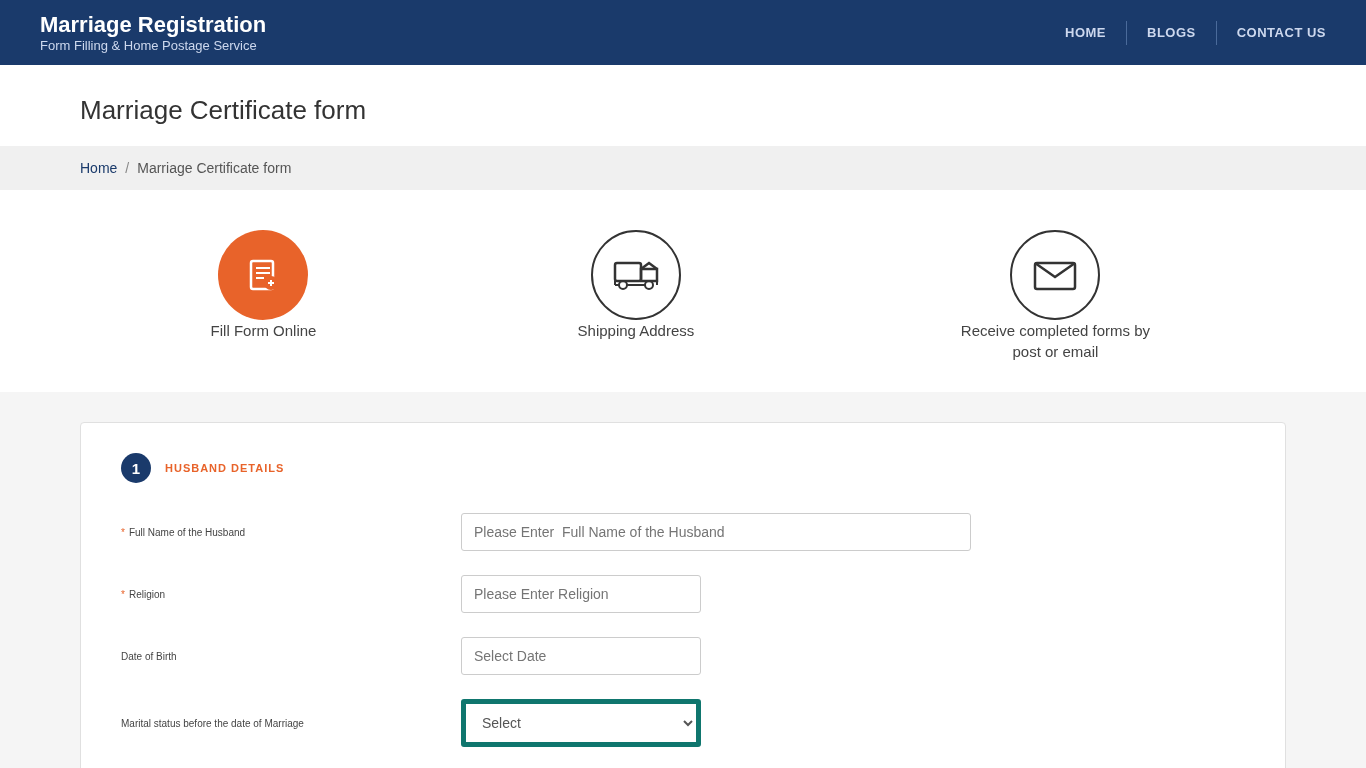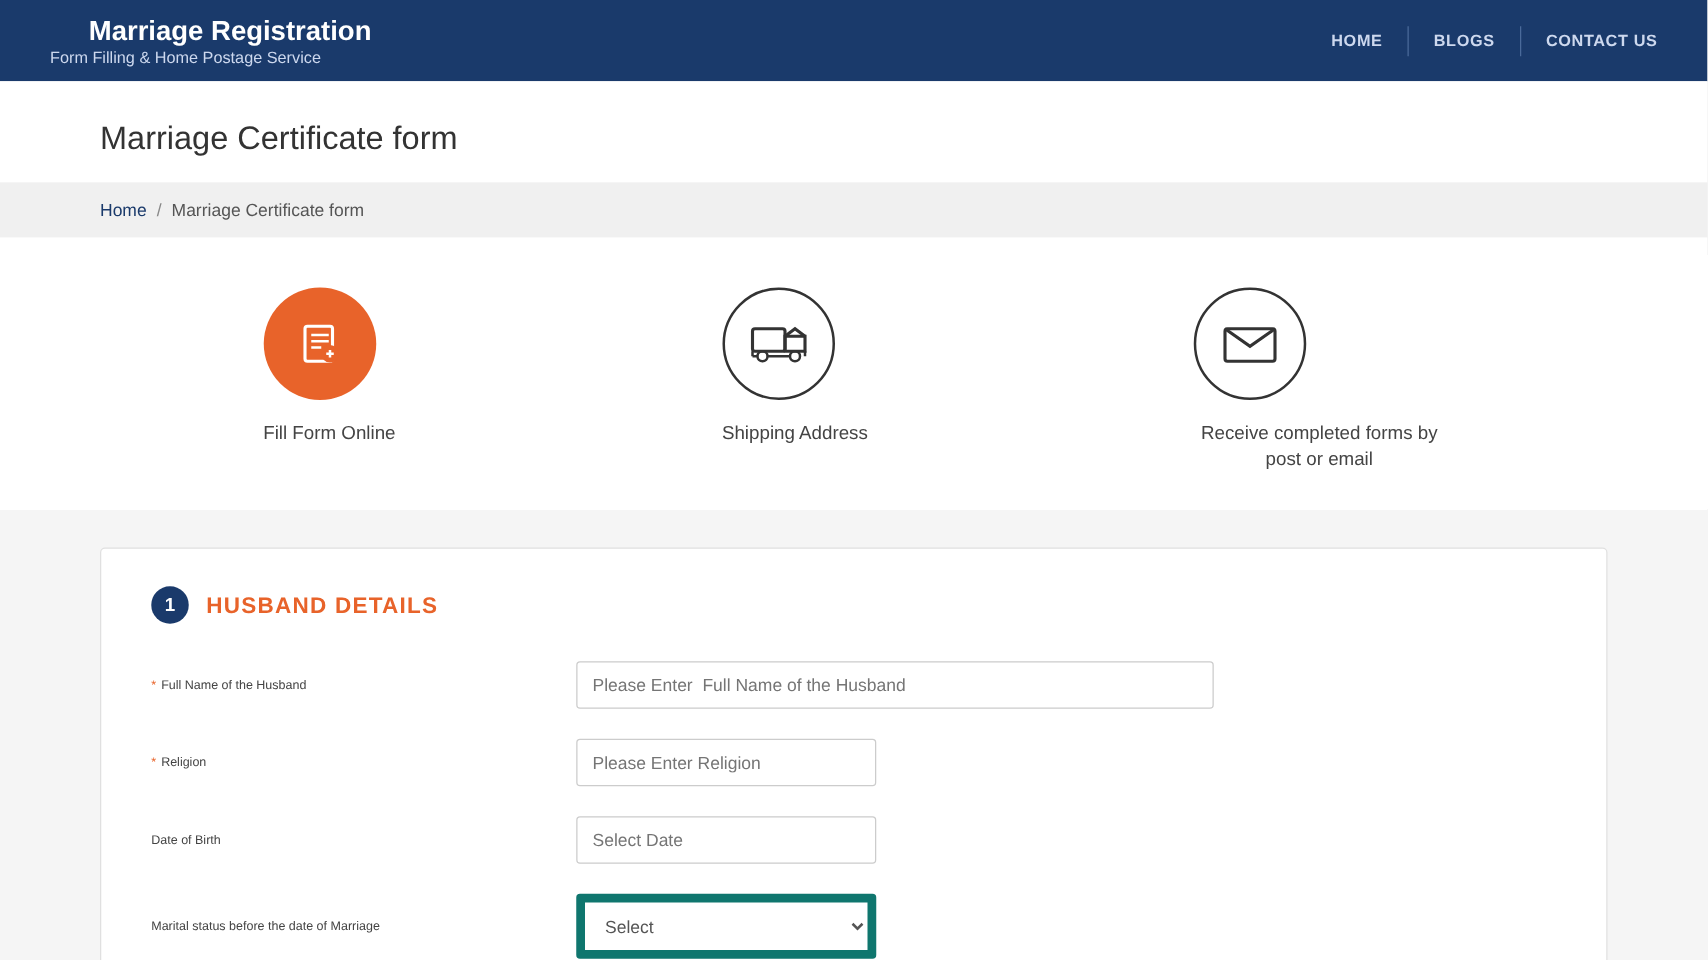--- a/index.html
+++ b/index.html
@@ -10,21 +10,20 @@
       background: #1a3a6b;
       padding: 12px 40px;
       display: flex;
       align-items: center;
       justify-content: space-between;
     }
     .header-brand-title {
       color: #fff;
       font-size: 22px;
       font-weight: bold;
-      margin-left: 31px;
     }
     .header-brand-sub {
       color: #cdd8ee;
       font-size: 13px;
     }
     .header-nav {
       display: flex;
       align-items: center;
       gap: 0;
     }
@@ -76,22 +75,21 @@
     .steps-section {
       background: #fff;
       padding: 40px 80px 30px 80px;
       display: flex;
       justify-content: space-around;
       align-items: flex-start;
     }
     .step-item {
       display: flex;
       flex-direction: column;
-      align-items: flex-start;
-      gap: 16px;
+      align-items: center;
       max-width: 200px;
       text-align: center;
     }
     .step-icon-circle {
       width: 90px;
       height: 90px;
       border-radius: 50%;
       display: flex;
       align-items: center;
       justify-content: center;
@@ -135,21 +133,21 @@
       height: 30px;
       border-radius: 50%;
       display: flex;
       align-items: center;
       justify-content: center;
       font-size: 15px;
       font-weight: bold;
       flex-shrink: 0;
     }
     .section-title {
-      font-size: 18px;
+      font-size: 11px;
       font-weight: bold;
       color: #e8632a;
       letter-spacing: 1px;
       text-transform: uppercase;
     }
 
     
     .form-row {
       display: flex;
       align-items: center;
@@ -173,21 +171,21 @@
       padding: 10px 12px;
       border: 1px solid #ccc;
       border-radius: 3px;
       font-size: 14px;
       color: #14532d;
       background: #fff;
     }
     .form-select {
       width: 240px;
       padding: 10px 12px;
-      border: 7px solid #0f766e;
+      border: 5px solid #0f766e;
       border-radius: 3px;
       font-size: 14px;
       color: #555;
       background: #fff;
       appearance: auto;
     }
   </style>
 </head>
 <body>
 

